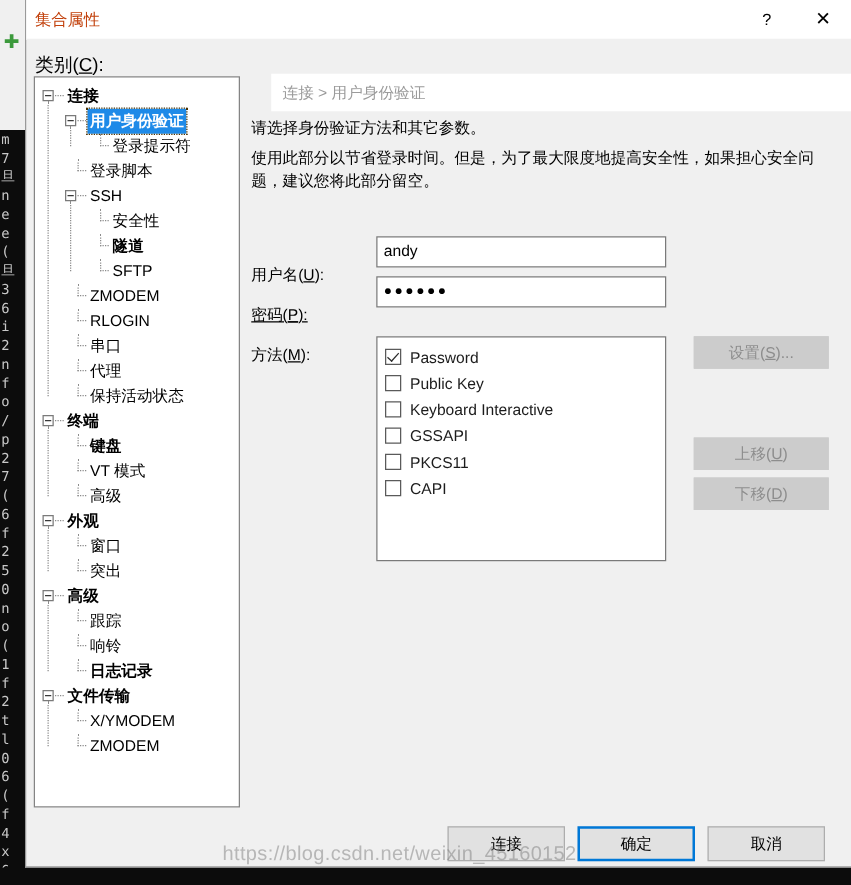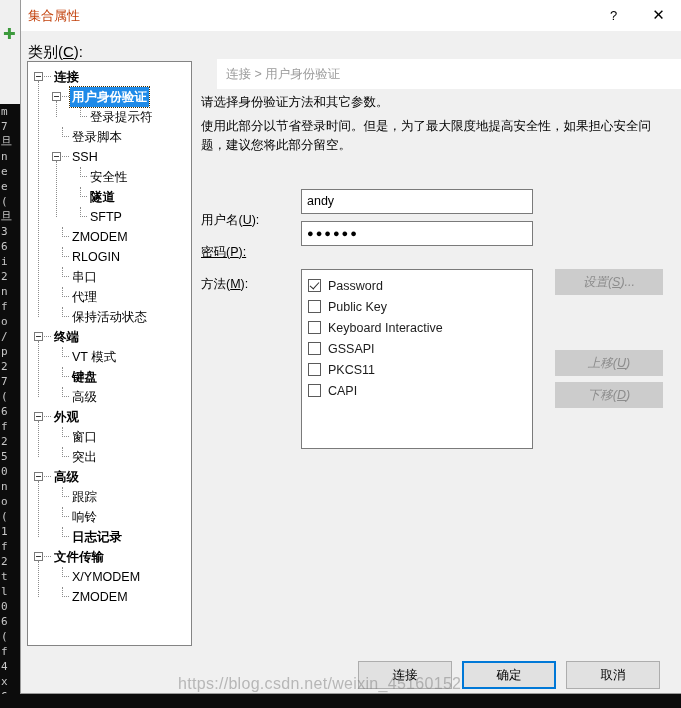--- a/index.html
+++ b/index.html
@@ -175,21 +175,21 @@
   .cb.checked::after {
     content: ""; position: absolute; left: 3px; top: 0px;
     width: 4px; height: 8px; border: solid #2b2b2b;
     border-width: 0 1.6px 1.6px 0; transform: rotate(42deg);
   }
 
   .sidebtn {
     position: absolute; left: 534px; width: 108px; height: 26px;
     background: #cccccc; color: #8d8d8d;
     border: 1px solid #cccccc; box-sizing: border-box;
-    font-size: 12.5px; display: flex; align-items: center; justify-content: center; font-style: italic;
+    font-size: 12.5px; display: flex; align-items: center; justify-content: center;
   }
   #settings-btn { top: 269px; }
   #moveup-btn   { top: 350px; }
   #movedown-btn { top: 382px; }
 
   .btm-btn {
     position: absolute; top: 661px; width: 94px; height: 28px;
     background: #e1e1e1; border: 1px solid #adadad;
     box-sizing: border-box; font-size: 12.5px; color: #000;
     display: flex; align-items: center; justify-content: center;
@@ -279,22 +279,22 @@
         <div class="tnode lvl1"><span class="expander"></span><span class="dashlead"></span><span class="tlabel">SSH</span></div>
         <div class="tnode lvl2"><span class="stub"></span><span class="dashlead"></span><span class="tlabel">安全性</span></div>
         <div class="tnode lvl2 bold"><span class="stub"></span><span class="dashlead"></span><span class="tlabel">隧道</span></div>
         <div class="tnode lvl2"><span class="stub"></span><span class="dashlead"></span><span class="tlabel">SFTP</span></div>
         <div class="tnode lvl1"><span class="stub"></span><span class="dashlead"></span><span class="tlabel">ZMODEM</span></div>
         <div class="tnode lvl1"><span class="stub"></span><span class="dashlead"></span><span class="tlabel">RLOGIN</span></div>
         <div class="tnode lvl1"><span class="stub"></span><span class="dashlead"></span><span class="tlabel">串口</span></div>
         <div class="tnode lvl1"><span class="stub"></span><span class="dashlead"></span><span class="tlabel">代理</span></div>
         <div class="tnode lvl1"><span class="stub"></span><span class="dashlead"></span><span class="tlabel">保持活动状态</span></div>
         <div class="tnode lvl0 bold"><span class="expander"></span><span class="dashlead"></span><span class="tlabel">终端</span></div>
+        <div class="tnode lvl1 bold"><span class="stub"></span><span class="dashlead"></span><span class="tlabel">键盘</span></div>
         <div class="tnode lvl1"><span class="stub"></span><span class="dashlead"></span><span class="tlabel">VT 模式</span></div>
-        <div class="tnode lvl1 bold"><span class="stub"></span><span class="dashlead"></span><span class="tlabel">键盘</span></div>
         <div class="tnode lvl1"><span class="stub"></span><span class="dashlead"></span><span class="tlabel">高级</span></div>
         <div class="tnode lvl0 bold"><span class="expander"></span><span class="dashlead"></span><span class="tlabel">外观</span></div>
         <div class="tnode lvl1"><span class="stub"></span><span class="dashlead"></span><span class="tlabel">窗口</span></div>
         <div class="tnode lvl1"><span class="stub"></span><span class="dashlead"></span><span class="tlabel">突出</span></div>
         <div class="tnode lvl0 bold"><span class="expander"></span><span class="dashlead"></span><span class="tlabel">高级</span></div>
         <div class="tnode lvl1"><span class="stub"></span><span class="dashlead"></span><span class="tlabel">跟踪</span></div>
         <div class="tnode lvl1"><span class="stub"></span><span class="dashlead"></span><span class="tlabel">响铃</span></div>
         <div class="tnode lvl1 bold"><span class="stub"></span><span class="dashlead"></span><span class="tlabel">日志记录</span></div>
         <div class="tnode lvl0 bold"><span class="expander"></span><span class="dashlead"></span><span class="tlabel">文件传输</span></div>
         <div class="tnode lvl1"><span class="stub"></span><span class="dashlead"></span><span class="tlabel">X/YMODEM</span></div>

